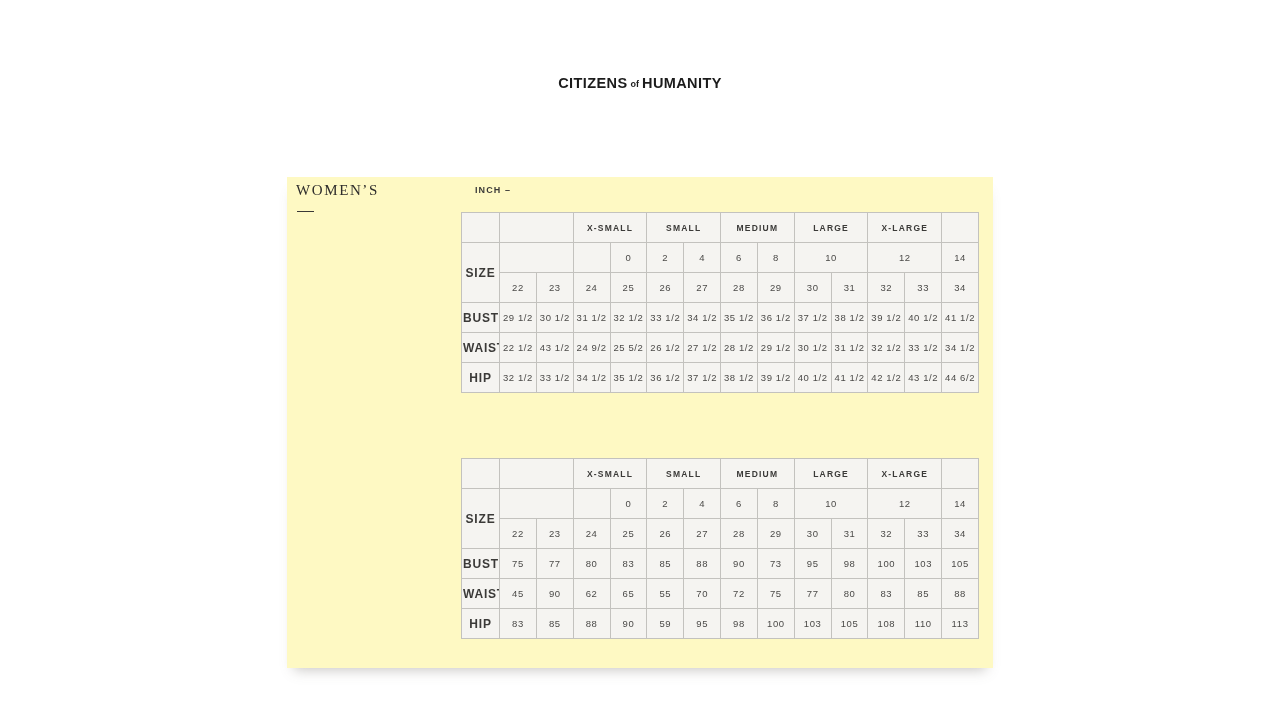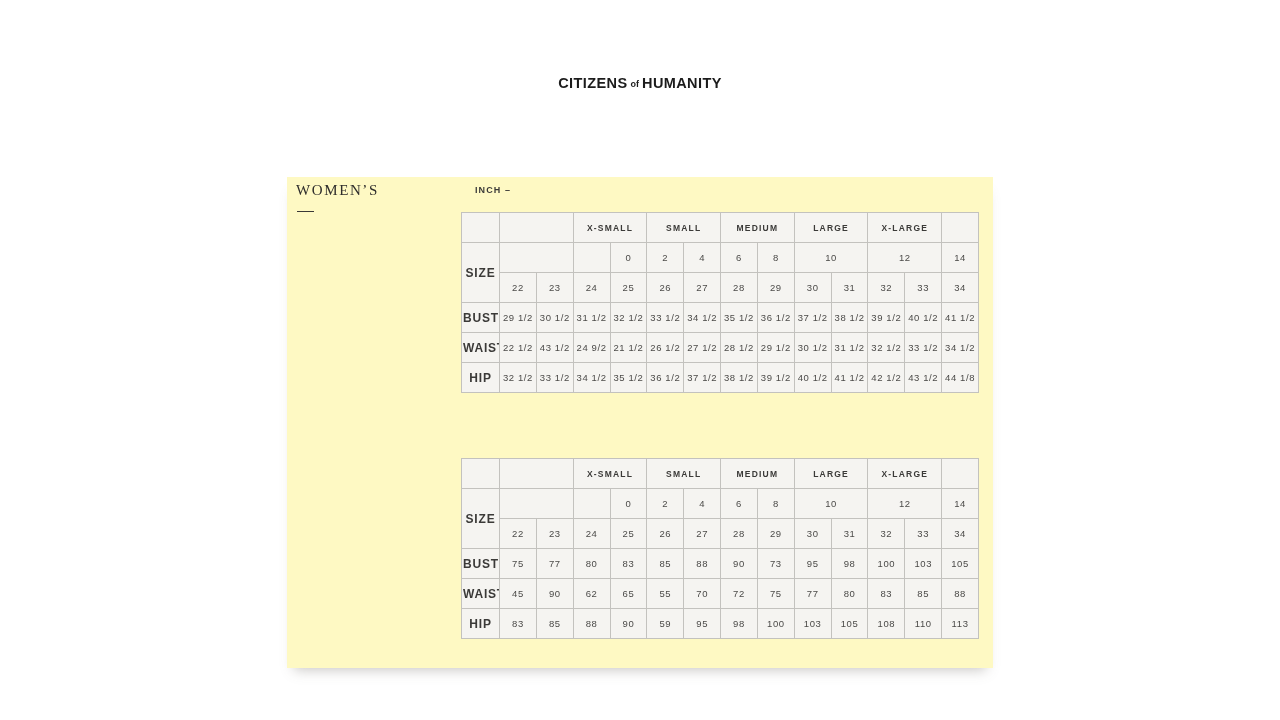--- a/index.html
+++ b/index.html
@@ -126,21 +126,21 @@
               <td class="num">38 1/2</td>
               <td class="num">39 1/2</td>
               <td class="num">40 1/2</td>
               <td class="num">41 1/2</td>
             </tr>
             <tr>
               <td class="lab">WAIST</td>
               <td class="num">22 1/2</td>
               <td class="num">43 1/2</td>
               <td class="num">24 9/2</td>
-              <td class="num">21 1/2</td>
+              <td class="num">25 5/2</td>
               <td class="num">26 1/2</td>
               <td class="num">27 1/2</td>
               <td class="num">28 1/2</td>
               <td class="num">29 1/2</td>
               <td class="num">30 1/2</td>
               <td class="num">31 1/2</td>
               <td class="num">32 1/2</td>
               <td class="num">33 1/2</td>
               <td class="num">34 1/2</td>
             </tr>
@@ -151,21 +151,21 @@
               <td class="num">34 1/2</td>
               <td class="num">35 1/2</td>
               <td class="num">36 1/2</td>
               <td class="num">37 1/2</td>
               <td class="num">38 1/2</td>
               <td class="num">39 1/2</td>
               <td class="num">40 1/2</td>
               <td class="num">41 1/2</td>
               <td class="num">42 1/2</td>
               <td class="num">43 1/2</td>
-              <td class="num">44 1/8</td>
+              <td class="num">44 6/2</td>
             </tr>
           </tbody>
         </table>
     </div>
 
     <div class="section section-cm">
       <table class="size-table">
           <colgroup>
             <col style="width: 38px;">
             <col>

